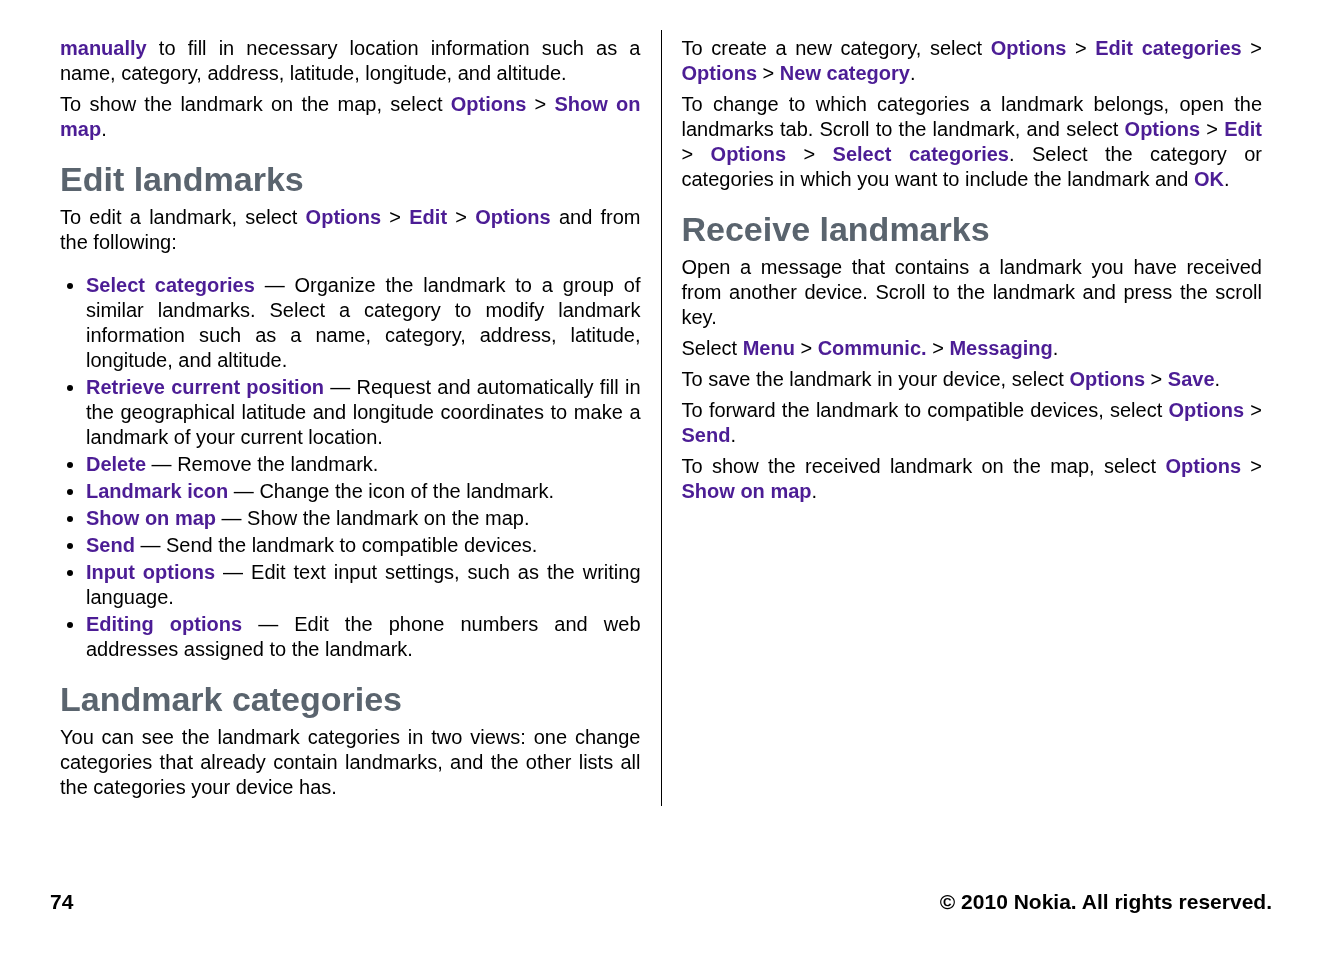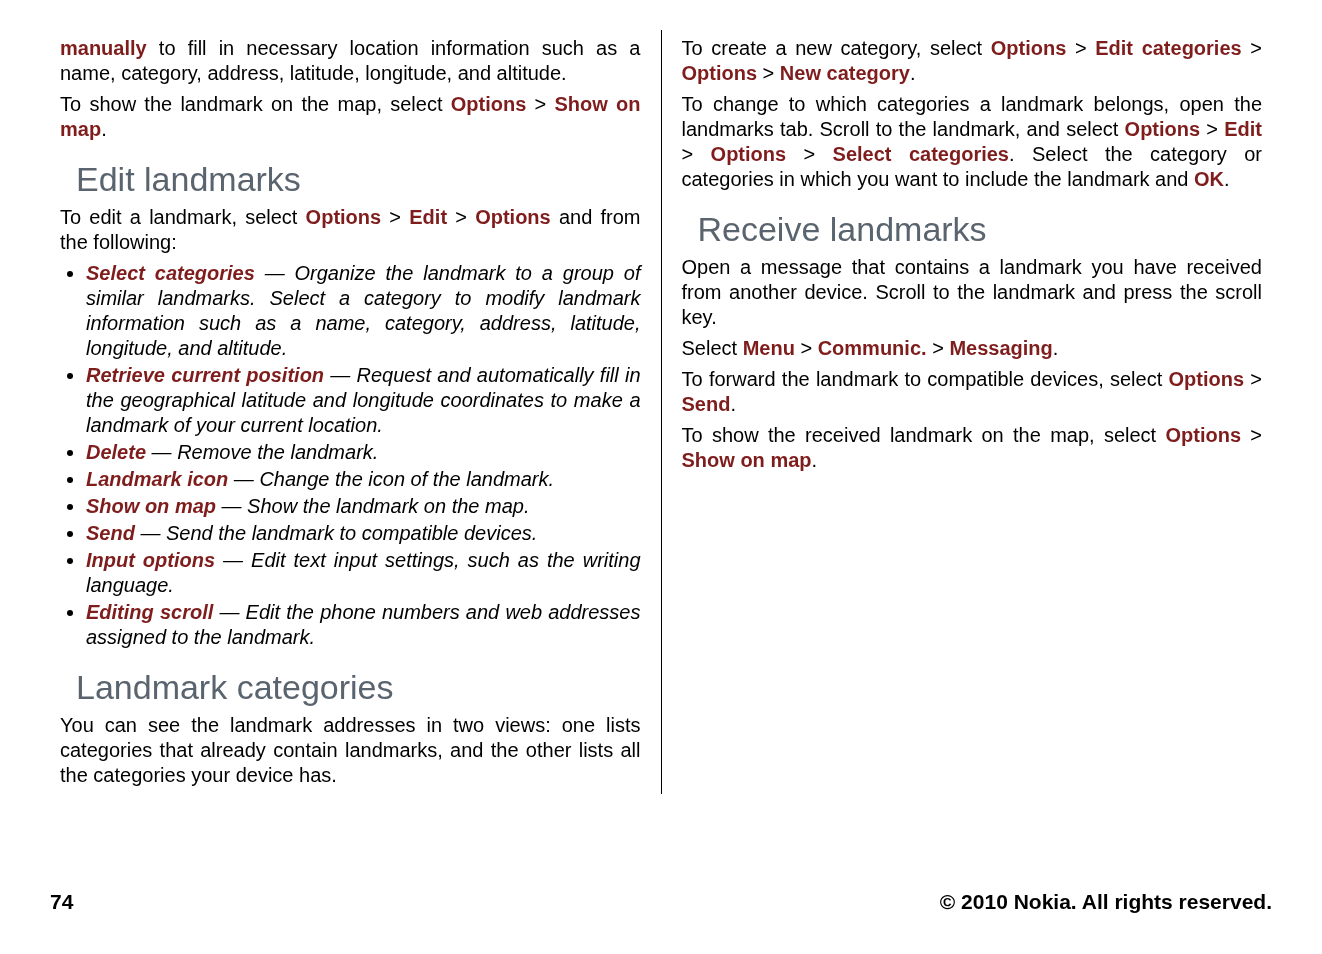--- a/index.html
+++ b/index.html
@@ -30,31 +30,30 @@
   }
   p {
     margin: 6px 0;
     font-size: 20px;
     line-height: 1.25;
     text-align: justify;
   }
   h2 {
     font-size: 34px;
     color: #5a646e;
-    font-weight: normal;
-    margin: 18px 0 6px 16px;
+    font-weight: bold;
+    margin: 18px 0 6px 0;
   }
   .bold-blue {
-    color: #7f1d1d;
+    color: #4c1d95;
     font-weight: bold;
   }
   ul {
-    margin: 6px 0;
+    margin: 18px 0;
     padding-left: 26px;
-    font-style: italic;
   }
   li {
     font-size: 20px;
     line-height: 1.25;
     text-align: justify;
     margin: 2px 0;
   }
   .footer {
     position: absolute;
     bottom: 40px;
@@ -84,41 +83,44 @@
     </p>
 
     <ul>
       <li><span class="bold-blue">Select categories</span><span> — Organize the landmark to a group of similar landmarks. Select a category to modify landmark information such as a name, category, address, latitude, longitude, and altitude.</span></li>
       <li><span class="bold-blue">Retrieve current position</span><span> — Request and automatically fill in the geographical latitude and longitude coordinates to make a landmark of your current location.</span></li>
       <li><span class="bold-blue">Delete</span><span> — Remove the landmark.</span></li>
       <li><span class="bold-blue">Landmark icon</span><span> — Change the icon of the landmark.</span></li>
       <li><span class="bold-blue">Show on map</span><span> — Show the landmark on the map.</span></li>
       <li><span class="bold-blue">Send</span><span> — Send the landmark to compatible devices.</span></li>
       <li><span class="bold-blue">Input options</span><span> — Edit text input settings, such as the writing language.</span></li>
-      <li><span class="bold-blue">Editing scroll</span><span> — Edit the phone numbers and web addresses assigned to the landmark.</span></li>
+      <li><span class="bold-blue">Editing options</span><span> — Edit the phone numbers and web addresses assigned to the landmark.</span></li>
     </ul>
 
     <h2>Landmark categories</h2>
-    <p>You can see the landmark addresses in two views: one lists categories that already contain landmarks, and the other lists all the categories your device has.</p>
+    <p>You can see the landmark categories in two views: one change categories that already contain landmarks, and the other lists all the categories your device has.</p>
   </div>
 
   <div class="col col-right">
     <p>
       <span>To create a new category, select </span><span class="bold-blue">Options</span><span> &gt; </span><span class="bold-blue">Edit categories</span><span> &gt; </span><span class="bold-blue">Options</span><span> &gt; </span><span class="bold-blue">New category</span><span>.</span>
     </p>
     <p>
       <span>To change to which categories a landmark belongs, open the landmarks tab. Scroll to the landmark, and select </span><span class="bold-blue">Options</span><span> &gt; </span><span class="bold-blue">Edit</span><span> &gt; </span><span class="bold-blue">Options</span><span> &gt; </span><span class="bold-blue">Select categories</span><span>. Select the category or categories in which you want to include the landmark and </span><span class="bold-blue">OK</span><span>.</span>
     </p>
 
     <h2>Receive landmarks</h2>
     <p>Open a message that contains a landmark you have received from another device. Scroll to the landmark and press the scroll key.</p>
     <p>
       <span>Select </span><span class="bold-blue">Menu</span><span> &gt; </span><span class="bold-blue">Communic.</span><span> &gt; </span><span class="bold-blue">Messaging</span><span>.</span>
     </p>
     <p>
+      <span>To save the landmark in your device, select </span><span class="bold-blue">Options</span><span> &gt; </span><span class="bold-blue">Save</span><span>.</span>
+    </p>
+    <p>
       <span>To forward the landmark to compatible devices, select </span><span class="bold-blue">Options</span><span> &gt; </span><span class="bold-blue">Send</span><span>.</span>
     </p>
     <p>
       <span>To show the received landmark on the map, select </span><span class="bold-blue">Options</span><span> &gt; </span><span class="bold-blue">Show on map</span><span>.</span>
     </p>
   </div>
 </div>
 
 <div class="footer">
   <span>74</span>

